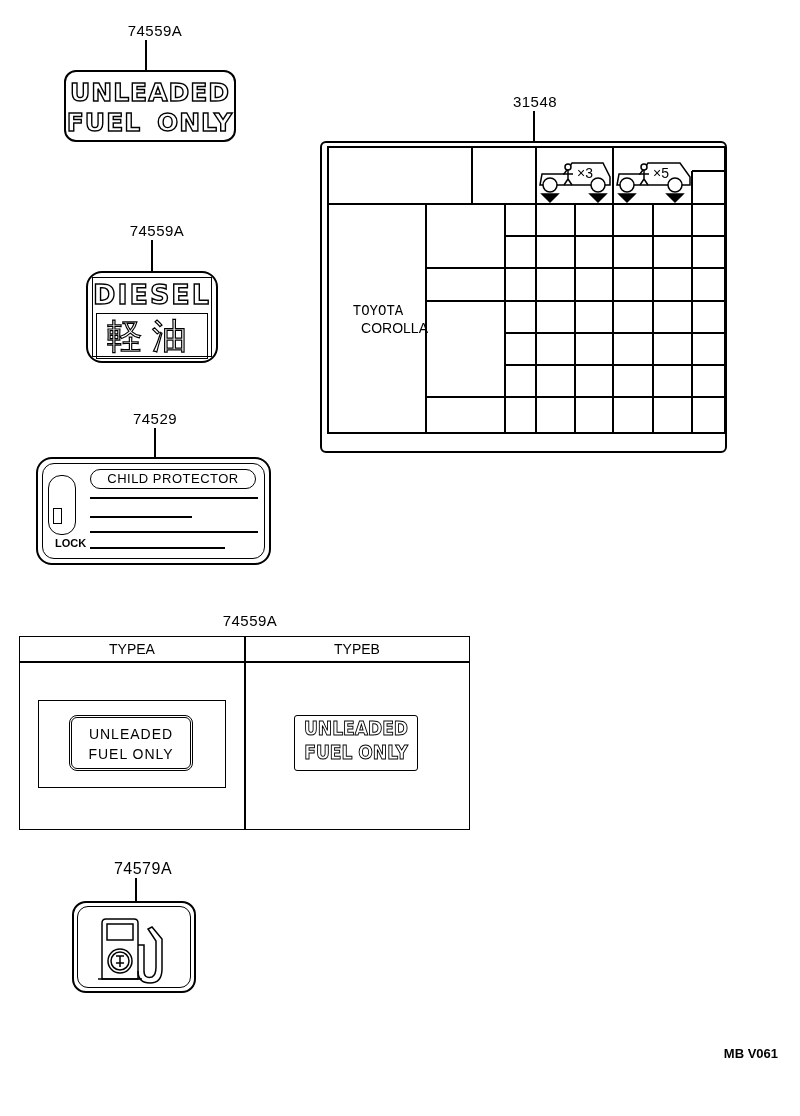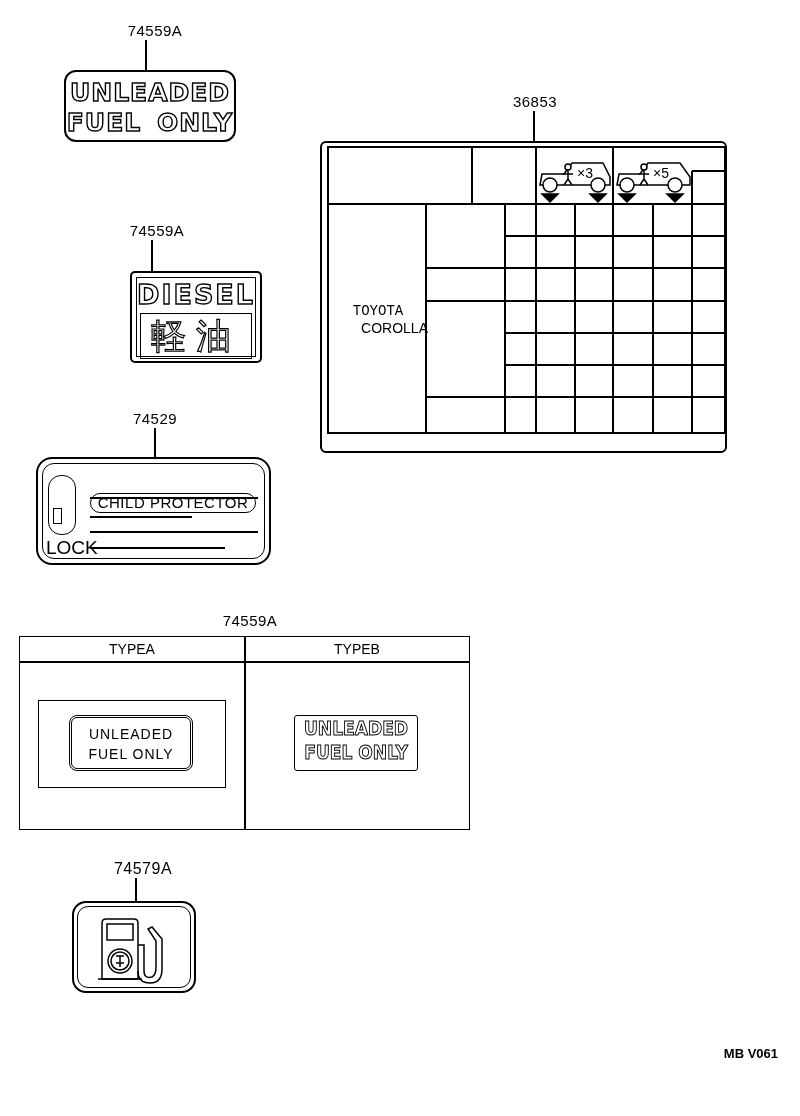--- a/index.html
+++ b/index.html
@@ -20,43 +20,43 @@
 
 <div class="partno" style="left:110px; top:22px; width:90px;">74559A</div>
 <div class="leader" style="left:145px; top:40px; height:30px;"></div>
 <div class="label-box" style="left:64px; top:70px; width:172px; height:72px; border-radius:12px;">
   <div class="outline-text" style="position:absolute; left:0; right:0; top:6px; text-align:center; font-size:25px; letter-spacing:1px;">UNLEADED</div>
   <div class="outline-text" style="position:absolute; left:0; right:0; top:36px; text-align:center; font-size:25px; letter-spacing:1px; word-spacing:6px;">FUEL ONLY</div>
 </div>
 
 <div class="partno" style="left:112px; top:222px; width:90px;">74559A</div>
 <div class="leader" style="left:151px; top:240px; height:31px;"></div>
-<div class="label-box" style="left:86px; top:271px; width:132px; height:92px; border-radius:5px;margin-left:44px;">
+<div class="label-box" style="left:86px; top:271px; width:132px; height:92px; border-radius:16px;">
   <div class="abs" style="left:4px; top:4px; right:4px; bottom:4px; border:1.5px solid #000;"></div>
   <div class="outline-text" style="position:absolute; left:0; right:0; top:6px; text-align:center; font-size:27px; letter-spacing:2px;">DIESEL</div>
   <div class="abs" style="left:8px; right:8px; top:40px; height:44px; border:1.5px solid #000;"></div>
   <div class="outline-text" style="position:absolute; left:0; right:0; top:40px; text-align:center; font-size:35px; letter-spacing:10px; font-weight:normal; -webkit-text-stroke:1.2px #000;">軽油</div>
 </div>
 
 <div class="partno" style="left:110px; top:410px; width:90px;">74529</div>
 <div class="leader" style="left:154px; top:428px; height:30px;"></div>
 <div class="label-box" style="left:36px; top:457px; width:235px; height:108px; border-radius:16px;">
   <div class="abs" style="left:4px; top:4px; right:4px; bottom:4px; border:1.5px solid #000; border-radius:12px;"></div>
   <div class="abs" style="left:10px; top:16px; width:26px; height:58px; border:1.5px solid #000; border-radius:13px;">
     <div class="abs" style="left:4px; top:32px; width:7px; height:14px; border:1.5px solid #000;"></div>
   </div>
-  <div class="abs" style="left:52px; top:10px; width:164px; height:18px; border:1.5px solid #000; border-radius:10px; text-align:center; font-size:15px; line-height:18px; letter-spacing:0.5px;margin-top:24px;">CHILD PROTECTOR</div>
+  <div class="abs" style="left:52px; top:10px; width:164px; height:18px; border:1.5px solid #000; border-radius:10px; text-align:center; font-size:13px; line-height:18px; letter-spacing:0.5px;">CHILD PROTECTOR</div>
   <div class="abs" style="left:52px; top:38px; width:168px; height:1.5px; background:#000;"></div>
   <div class="abs" style="left:52px; top:57px; width:102px; height:1.5px; background:#000;"></div>
   <div class="abs" style="left:52px; top:72px; width:168px; height:1.5px; background:#000;"></div>
   <div class="abs" style="left:52px; top:88px; width:135px; height:1.5px; background:#000;"></div>
-  <div class="abs" style="left:8px; top:78px; font-size:19px;">LOCK</div>
+  <div class="abs" style="left:17px; top:78px; font-size:11px;font-weight:bold;">LOCK</div>
 </div>
 
-<div class="partno" style="left:490px; top:93px; width:90px;">36853</div>
+<div class="partno" style="left:490px; top:93px; width:90px;">31548</div>
 <div class="leader" style="left:533px; top:111px; height:32px;"></div>
 <div class="label-box" style="left:320px; top:141px; width:407px; height:312px; border-radius:6px;">
   <svg width="407" height="312" style="left:-2px; top:-2px;">
     <g stroke="#000" stroke-width="2" fill="none">
       <rect x="8" y="6" width="397" height="286"></rect>
       <line x1="8" y1="63" x2="405" y2="63"></line>
       <line x1="152" y1="6" x2="152" y2="63"></line>
       <line x1="216" y1="6" x2="216" y2="292"></line>
       <line x1="293" y1="6" x2="293" y2="292"></line>
       <line x1="106" y1="63" x2="106" y2="292"></line>

